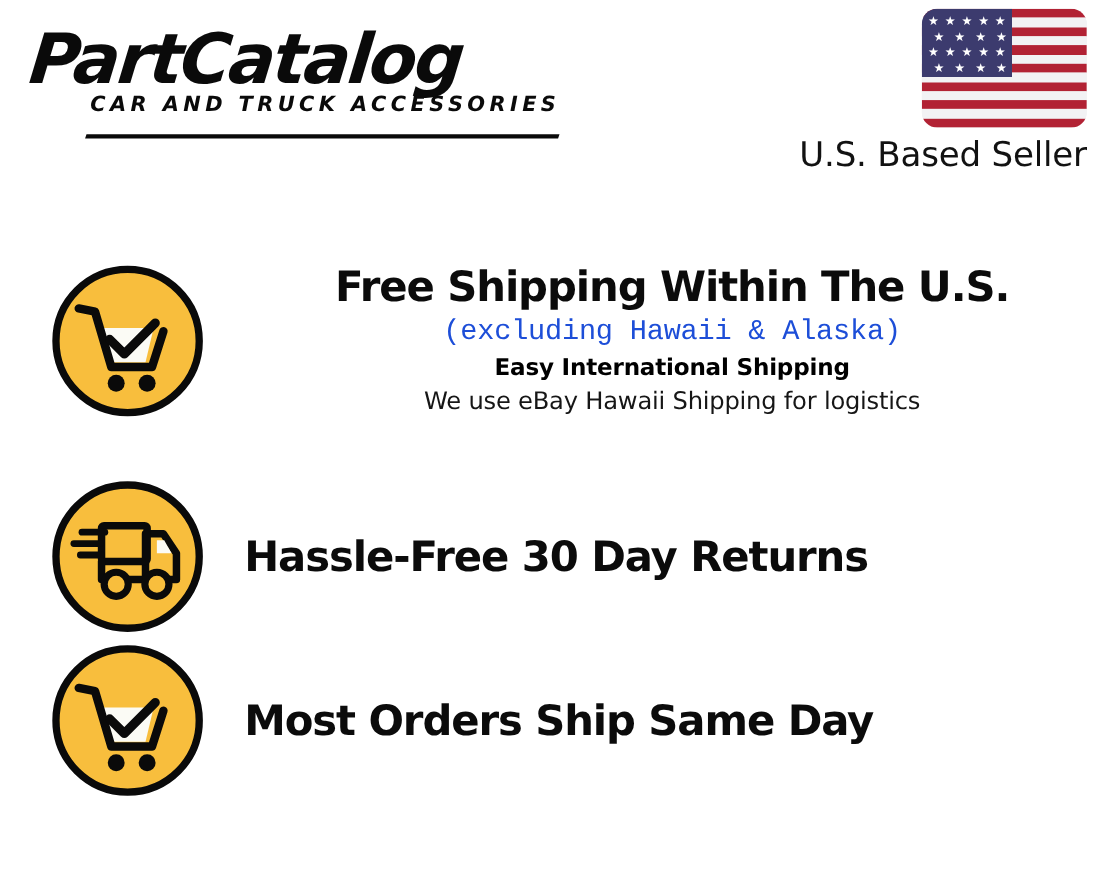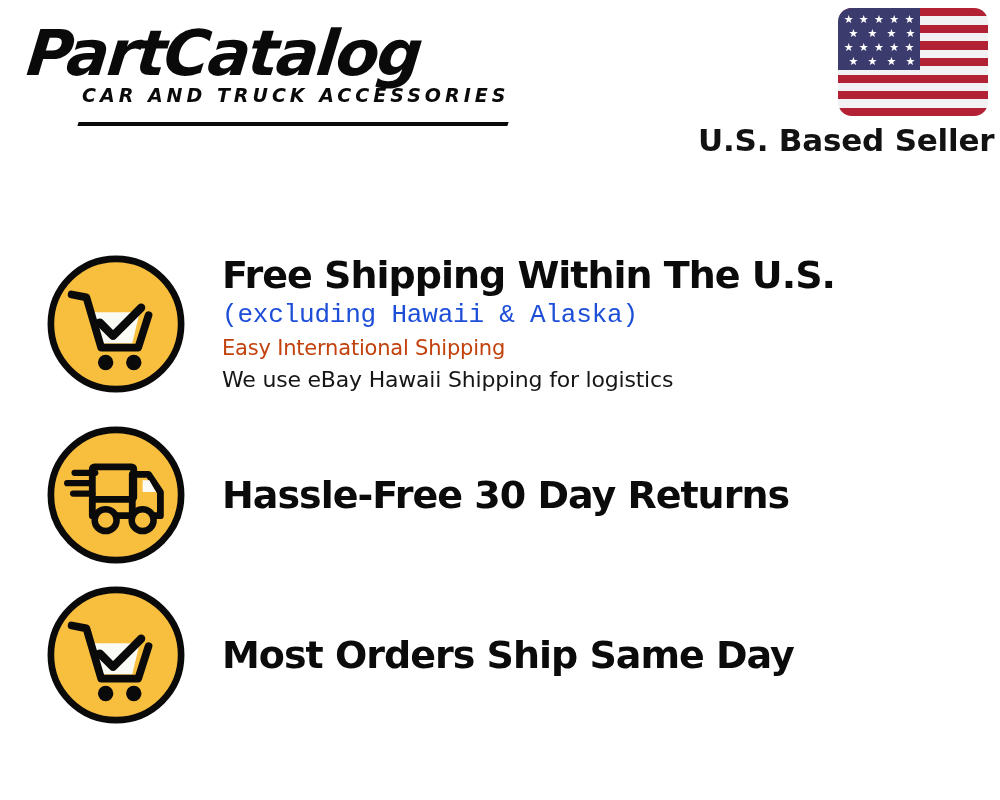--- a/index.html
+++ b/index.html
@@ -110,21 +110,21 @@
   .flag .canton .star-pad { padding-top: 4px; }
   .star {
     color: #ffffff;
     font-size: 11px;
     line-height: 11px;
     font-family: "DejaVu Sans", sans-serif;
   }
   .star.offset { transform: translateX(3px); }
   .seller-label {
     font-family: "DejaVu Sans", sans-serif;
-    font-weight: bold;
+    font-weight: normal;
     font-size: 31px;
     line-height: 36px;
     color: #121212;
     margin-top: 2px;
     letter-spacing: -0.2px;
     white-space: nowrap;
   }
 
   
   .features {
@@ -133,22 +133,22 @@
     left: 0;
     width: 1000px;
   }
   .feature-row {
     position: absolute;
     left: 0;
     width: 1000px;
     display: flex;
     align-items: center;
   }
-  #feature-0 { top: 14px;  height: 160px; }
-  #feature-1 { top: 185px; height: 160px; }
+  #feature-0 { top: 0;  height: 160px; text-align: center; }
+  #feature-1 { top: 196px; height: 160px; }
   #feature-2 { top: 345px; height: 160px; }
 
   .feature-icon {
     width: 148px;
     height: 154px;
     margin-left: 42px;
     flex: 0 0 auto;
     position: relative;
   }
   .feature-text {
@@ -169,24 +169,24 @@
     font-family: Liberation Mono, monospace;
     font-weight: normal;
     font-size: 26px;
     line-height: 34px;
     color: #1d4ed8;
     letter-spacing: -0.2px;
     white-space: nowrap;
   }
   .f-sub-strong {
     font-family: "DejaVu Sans", sans-serif;
-    font-weight: normal;
+    font-weight: bold;
     font-size: 21px;
     line-height: 32px;
-    color: #c2410c;
+    color: #000000;
     letter-spacing: -0.2px;
     margin-top: 0;
     white-space: nowrap;
   }
   .f-sub-light {
     font-family: "DejaVu Sans", sans-serif;
     font-weight: normal;
     font-size: 22px;
     line-height: 32px;
     color: #161616;

